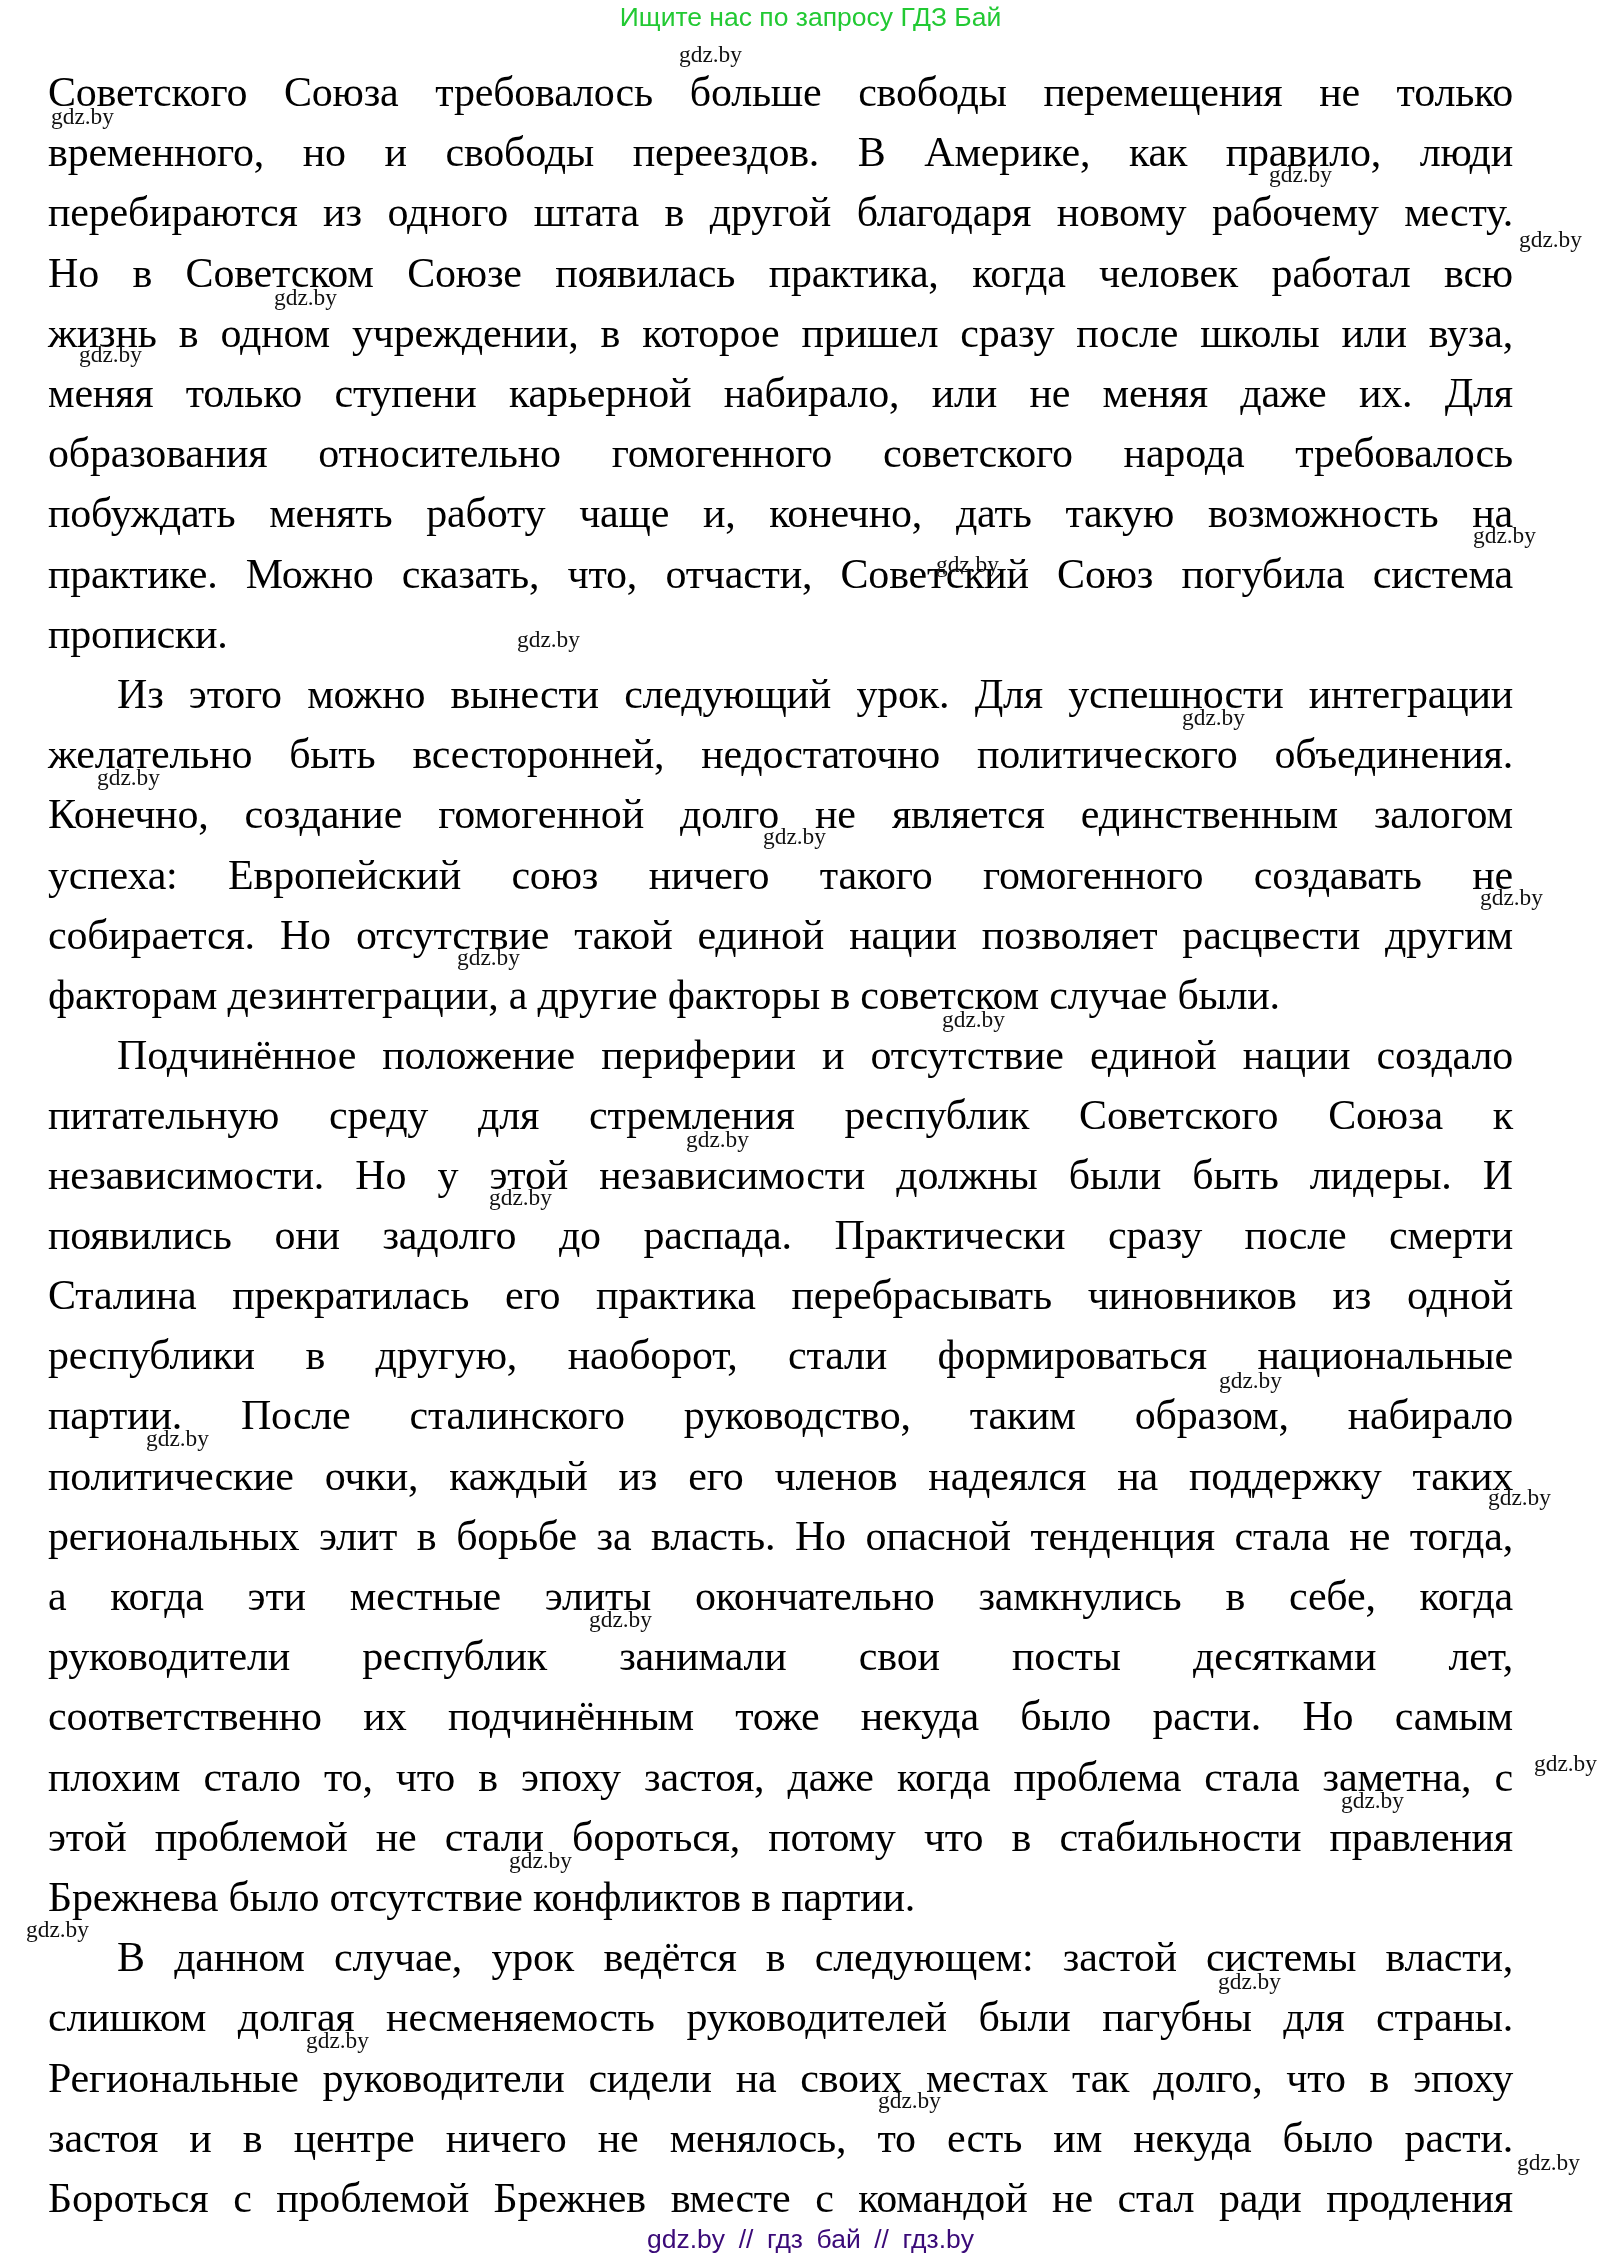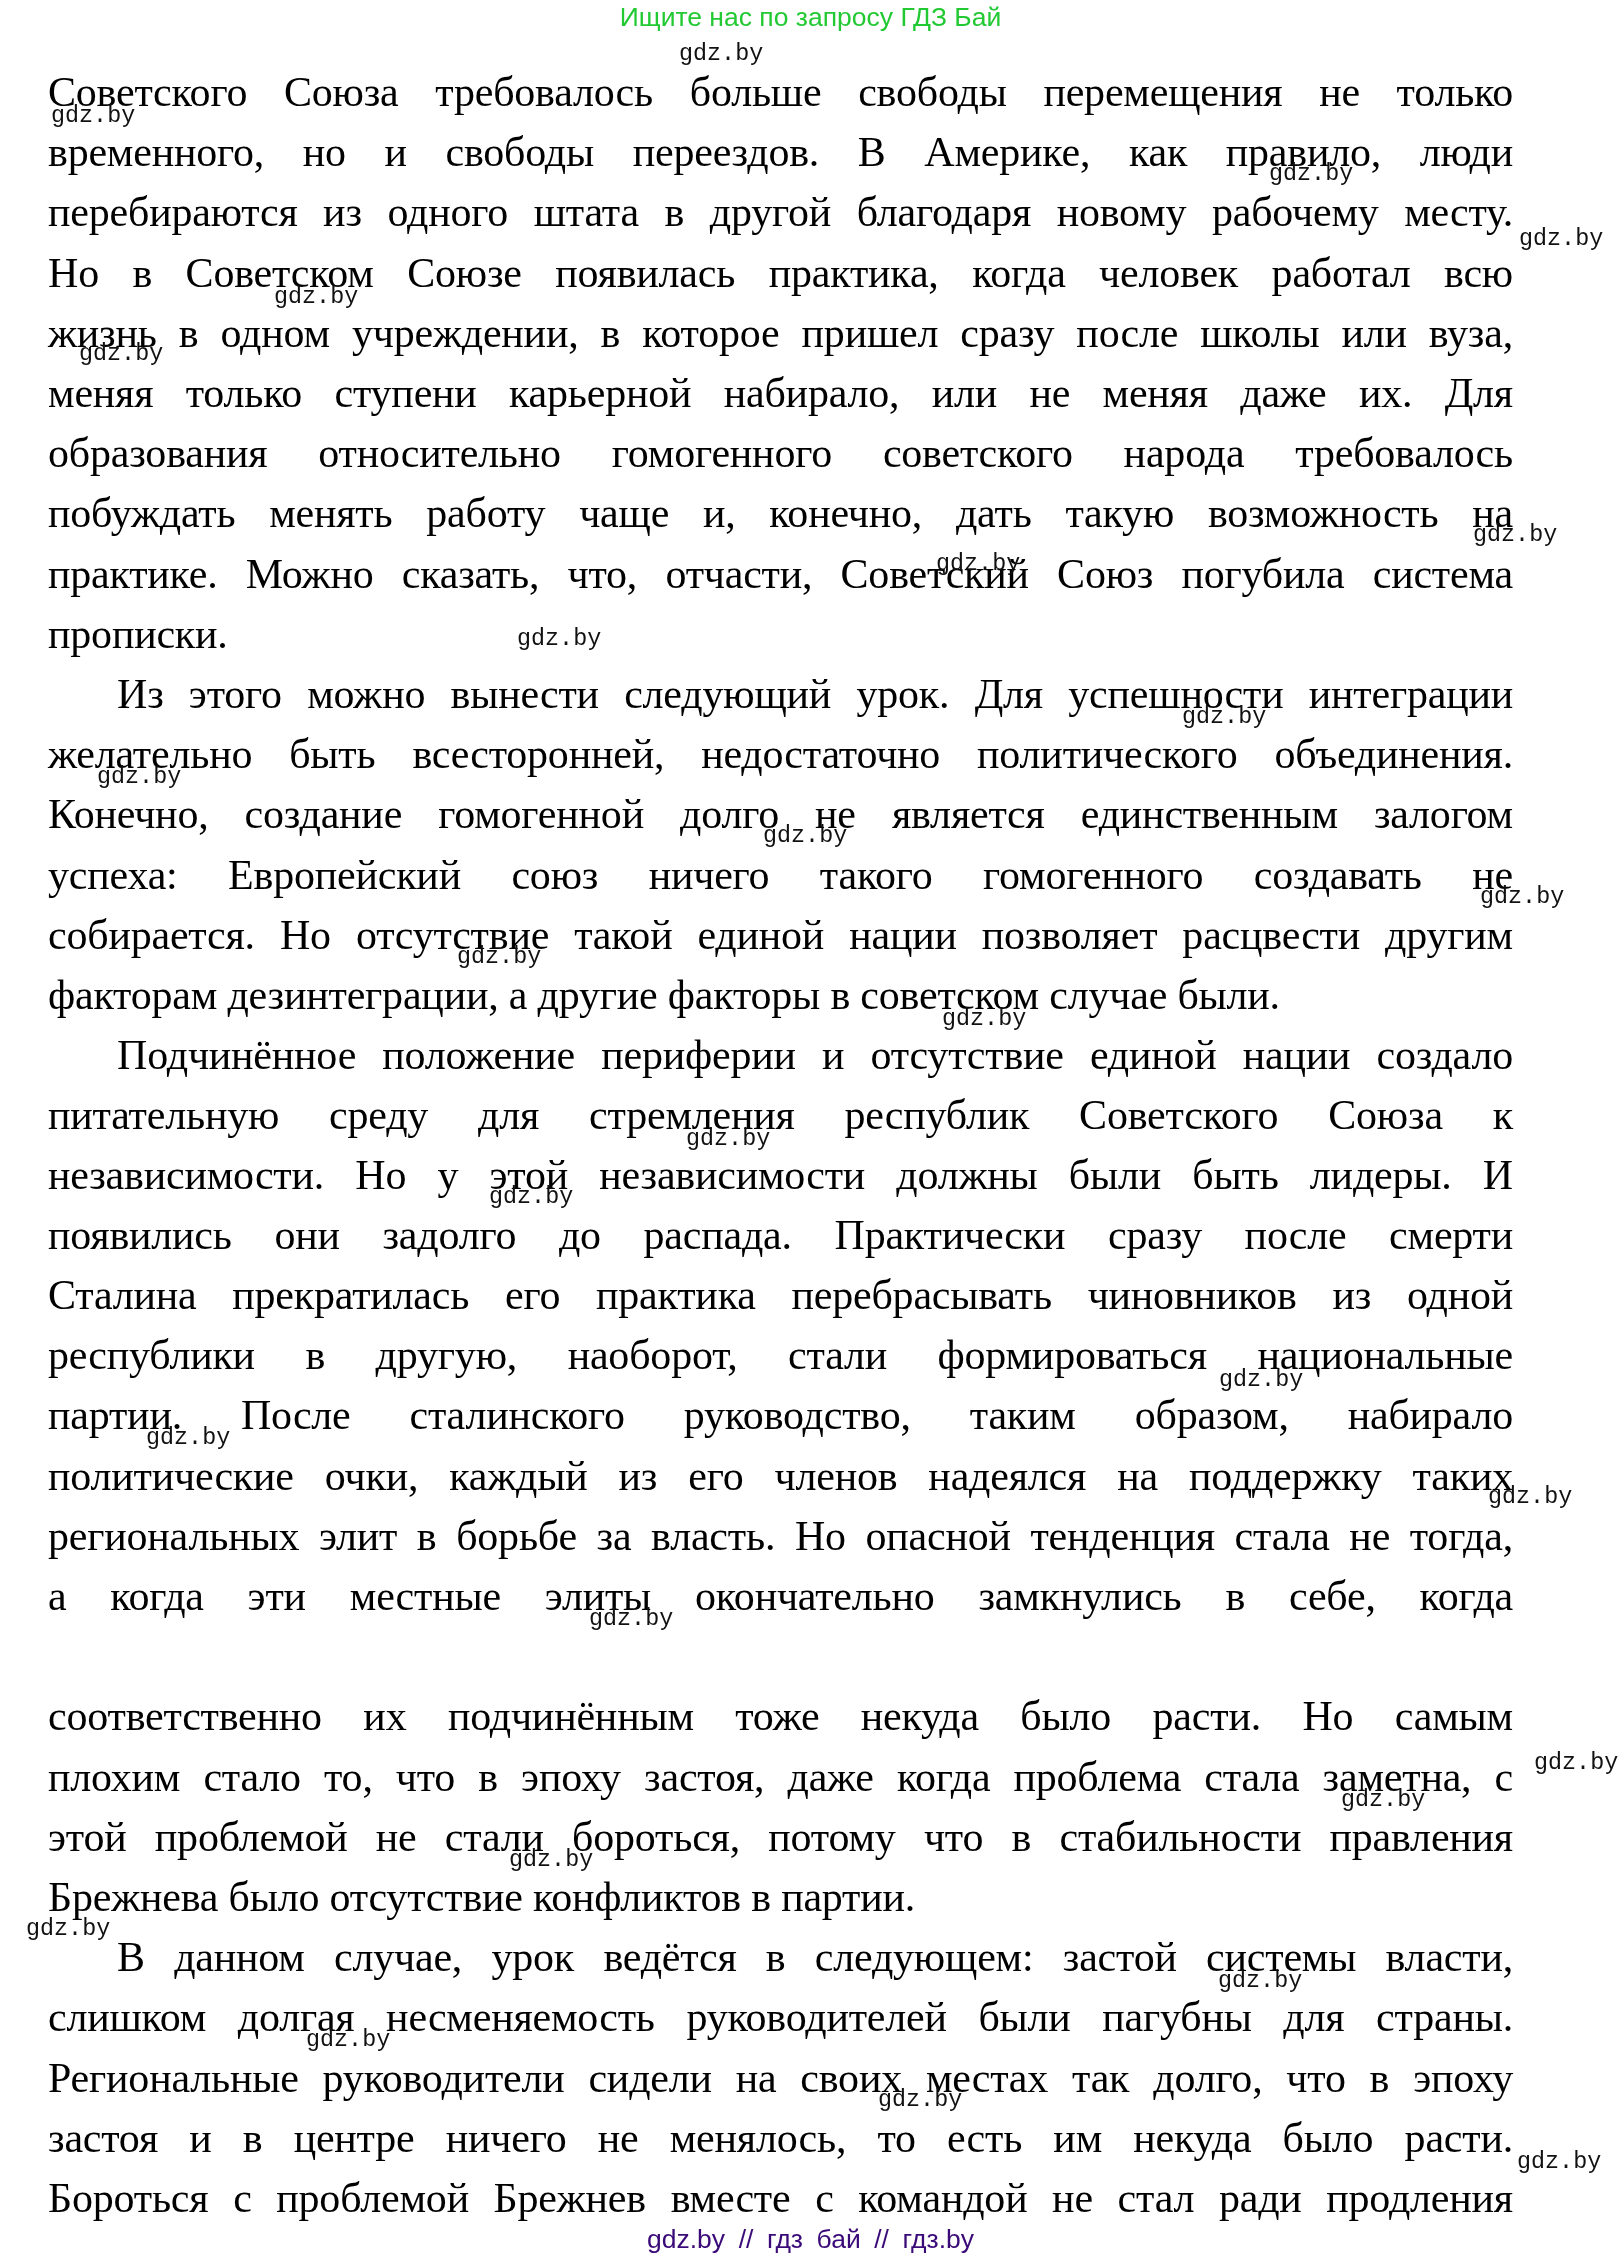--- a/index.html
+++ b/index.html
@@ -12,21 +12,21 @@
   .page { position: absolute; left: 48px; top: 0; width: 1465px; height: 2261px; }
   .line {
     position: absolute; left: 0; width: 1465px; height: 60px;
     font-family: Liberation Serif, serif; font-size: 42px; line-height: 60px;
     color: #000; white-space: nowrap; text-align: justify; text-align-last: justify;
     letter-spacing: -0.2px;
   }
   .line.indent { left: 69px; width: 1396px; }
   .line.last { text-align-last: left; }
   .wm {
-    position: absolute; font-family: Liberation Mono, monospace;
+    position: absolute; font-family: Liberation Serif, serif;
     font-size: 23.4px; color: #111; line-height: 26.5px; white-space: nowrap;
   }
   .footer {
     position: absolute; left: 0; top: 2222px; width: 1621px; height: 34px;
     text-align: center; font-family: "Liberation Sans", sans-serif;
     font-size: 26.5px; line-height: 34px; color: #3a0a78; word-spacing: 6.2px;
   }
 </style>
 </head>
 <body>
@@ -53,20 +53,21 @@
   <div class="line indent" style="top:1025px">Подчинённое положение периферии и отсутствие единой нации создало</div>
   <div class="line" style="top:1085px">питательную среду для стремления республик Советского Союза к</div>
   <div class="line" style="top:1145px">независимости. Но у этой независимости должны были быть лидеры. И</div>
   <div class="line" style="top:1205px">появились они задолго до распада. Практически сразу после смерти</div>
   <div class="line" style="top:1265px">Сталина прекратилась его практика перебрасывать чиновников из одной</div>
   <div class="line" style="top:1325px">республики в другую, наоборот, стали формироваться национальные</div>
   <div class="line" style="top:1446px">политические очки, каждый из его членов надеялся на поддержку таких</div>
   <div class="line" style="top:1385px">партии. После сталинского руководство, таким образом, набирало</div>
   <div class="line" style="top:1506px">региональных элит в борьбе за власть. Но опасной тенденция стала не тогда,</div>
   <div class="line" style="top:1566px">а когда эти местные элиты окончательно замкнулись в себе, когда</div>
+  <div class="line" style="top:1626px">руководители республик занимали свои посты десятками лет,</div>
   <div class="line" style="top:1686px">соответственно их подчинённым тоже некуда было расти. Но самым</div>
   <div class="line" style="top:1747px">плохим стало то, что в эпоху застоя, даже когда проблема стала заметна, с</div>
   <div class="line" style="top:1807px">этой проблемой не стали бороться, потому что в стабильности правления</div>
   <div class="line last" style="top:1867px">Брежнева было отсутствие конфликтов в партии.</div>
   <div class="line indent" style="top:1927px">В данном случае, урок ведётся в следующем: застой системы власти,</div>
   <div class="line" style="top:1987px">слишком долгая несменяемость руководителей были пагубны для страны.</div>
   <div class="line" style="top:2048px">Региональные руководители сидели на своих местах так долго, что в эпоху</div>
   <div class="line" style="top:2108px">застоя и в центре ничего не менялось, то есть им некуда было расти.</div>
   <div class="line" style="top:2168px">Бороться с проблемой Брежнев вместе с командой не стал ради продления</div>
 </div>

